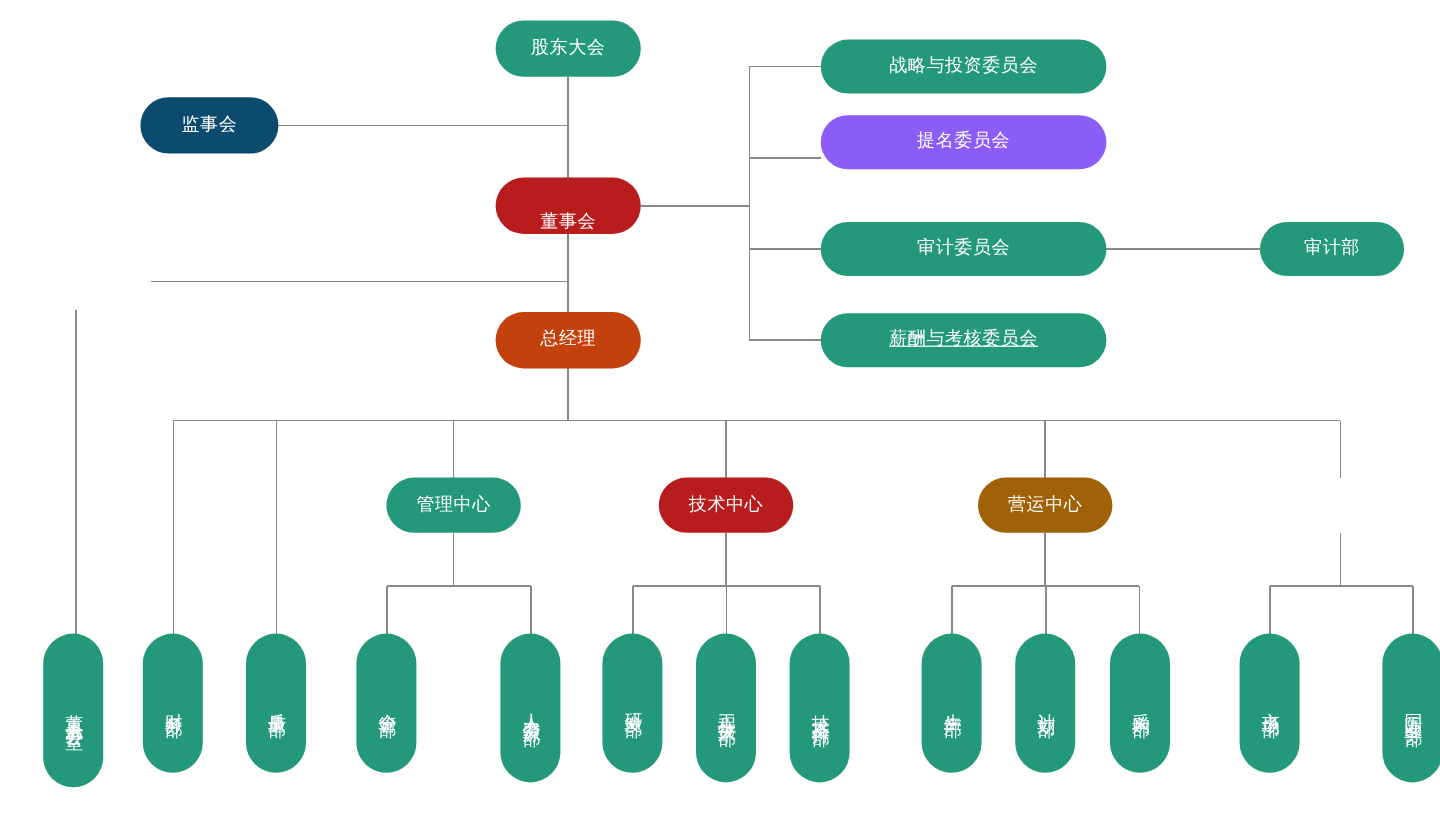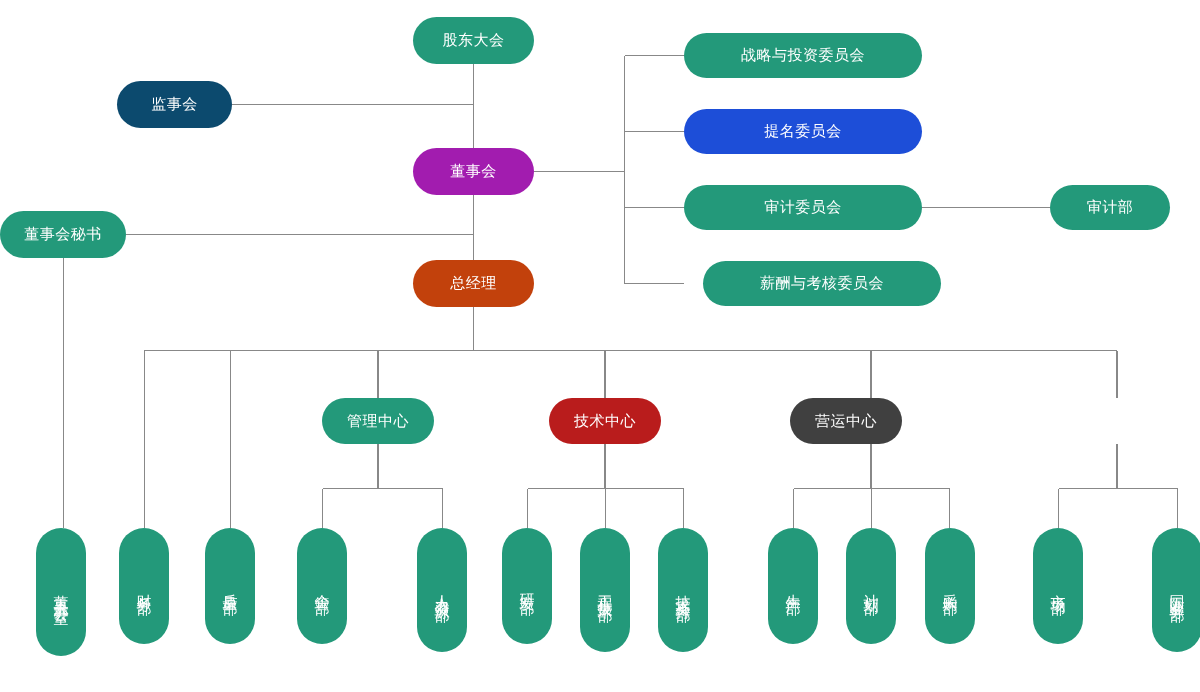--- a/index.html
+++ b/index.html
@@ -119,61 +119,58 @@
   </svg>
 
   <div class="node h" style="left: 413px; top: 17px; width: 121px; height: 47px; border-radius: 23.5px; background: rgb(35, 153, 122); color: rgb(255, 255, 255);">
     <span class="lbl">股东大会</span>
   </div>
 
   <div class="node h" style="left: 117px; top: 81px; width: 115px; height: 47px; border-radius: 23.5px; background: #0c4a6e; color: rgb(255, 255, 255);">
     <span class="lbl">监事会</span>
   </div>
 
-  <div class="node h" style="left: 413px; top: 148px; width: 121px; height: 47px; border-radius: 23.5px; background: #a21caf; color: rgb(255, 255, 255);">
+  <div class="node h" style="left: 413px; top: 148px; width: 121px; height: 47px; border-radius: 23.5px; background: #b91c1c; color: rgb(255, 255, 255); align-items: flex-end;">
     <span class="lbl">董事会</span>
   </div>
 
-  <div class="node h" style="left: 0px; top: 211px; width: 126px; height: 47px; border-radius: 23.5px; background: rgb(35, 153, 122); color: rgb(255, 255, 255);">
-    <span class="lbl">董事会秘书</span>
-  </div>
 
   <div class="node h" style="left: 413px; top: 260px; width: 121px; height: 47px; border-radius: 23.5px; background: #c2410c; color: rgb(255, 255, 255);">
     <span class="lbl">总经理</span>
   </div>
 
   <div class="node h" style="left: 684px; top: 33px; width: 238px; height: 45px; border-radius: 22.5px; background: rgb(35, 153, 122); color: rgb(255, 255, 255); font-family: Liberation Serif, serif;">
     <span class="lbl">战略与投资委员会</span>
   </div>
 
-  <div class="node h" style="left: 684px; top: 109px; width: 238px; height: 45px; border-radius: 22.5px; background: #1d4ed8; color: rgb(255, 255, 255); text-align: center;">
+  <div class="node h" style="left: 684px; top: 96px; width: 238px; height: 45px; border-radius: 22.5px; background: #8b5cf6; color: rgb(255, 255, 255); text-align: center;">
     <span class="lbl">提名委员会</span>
   </div>
 
   <div class="node h" style="left: 684px; top: 185px; width: 238px; height: 45px; border-radius: 22.5px; background: rgb(35, 153, 122); color: rgb(255, 255, 255);">
     <span class="lbl">审计委员会</span>
   </div>
 
-  <div class="node h" style="left: 703px; top: 261px; width: 238px; height: 45px; border-radius: 22.5px; background: rgb(35, 153, 122); color: rgb(255, 255, 255);">
+  <div class="node h" style="left: 684px; top: 261px; width: 238px; height: 45px; border-radius: 22.5px; background: rgb(35, 153, 122); color: rgb(255, 255, 255); text-decoration: underline;">
     <span class="lbl">薪酬与考核委员会</span>
   </div>
 
   <div class="node h" style="left: 1050px; top: 185px; width: 120px; height: 45px; border-radius: 22.5px; background: rgb(35, 153, 122); color: rgb(255, 255, 255);">
     <span class="lbl">审计部</span>
   </div>
 
   <div class="node h" style="left: 322px; top: 398px; width: 112px; height: 46px; border-radius: 23px; background: rgb(35, 153, 122); color: rgb(255, 255, 255);">
     <span class="lbl">管理中心</span>
   </div>
 
   <div class="node h" style="left: 549px; top: 398px; width: 112px; height: 46px; border-radius: 23px; background: #b91c1c; color: rgb(255, 255, 255);">
     <span class="lbl">技术中心</span>
   </div>
 
-  <div class="node h" style="left: 790px; top: 398px; width: 112px; height: 46px; border-radius: 23px; background: #404040; color: rgb(255, 255, 255);">
+  <div class="node h" style="left: 815px; top: 398px; width: 112px; height: 46px; border-radius: 23px; background: #a16207; color: rgb(255, 255, 255);">
     <span class="lbl">营运中心</span>
   </div>
 
 
   <div class="node v" style="left: 36px; top: 528px; width: 50px; height: 128px; border-radius: 25px; background: rgb(35, 153, 122); color: rgb(255, 255, 255);">
     <span class="lbl">董事会办公室</span>
   </div>
 
   <div class="node v" style="left: 119px; top: 528px; width: 50px; height: 116px; border-radius: 25px; background: rgb(35, 153, 122); color: rgb(255, 255, 255);">
     <span class="lbl">财务部</span>

